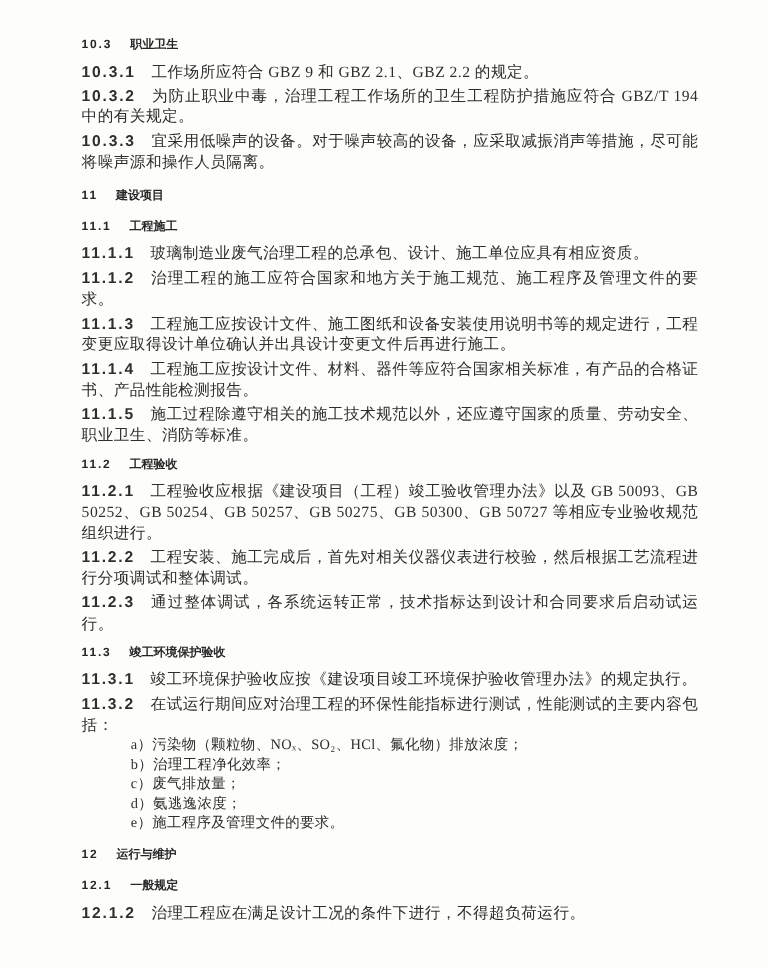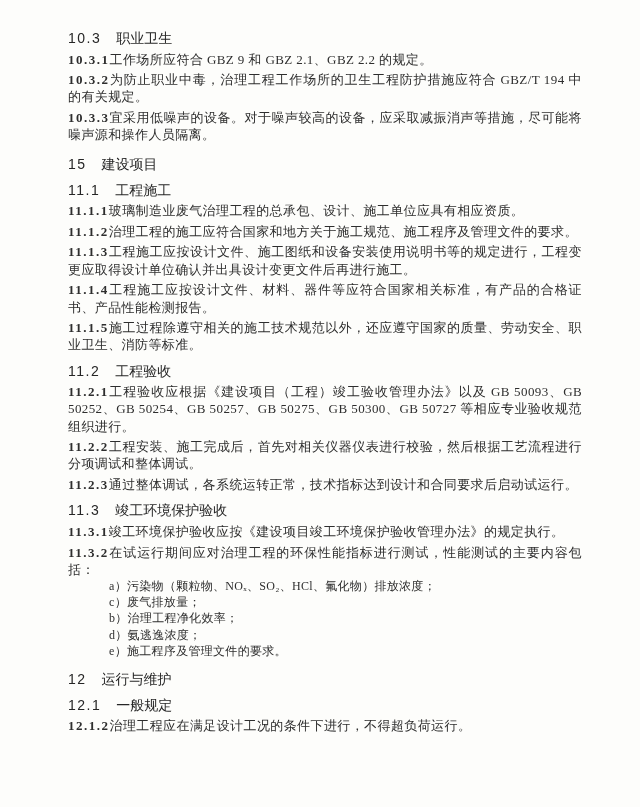--- a/index.html
+++ b/index.html
@@ -10,39 +10,40 @@
     box-sizing: border-box;
     padding: 21px 58px 12px 68px;
     background: #fdfdfb;
     color: #2e2e2e;
     font-family: "Liberation Serif", "DejaVu Serif", serif;
     overflow: hidden;
   }
   .h1, .h2 {
     margin: 0;
     font-family: "Liberation Sans", "DejaVu Sans", sans-serif;
-    font-weight: 400;
-    font-size: 14px;
+    font-weight: 700;
+    font-size: 10px;
     line-height: 18px;
     color: #262626;
   }
   .h1 { margin-top: 11px; }
   .h2 { margin-top: 8px; }
   .h1 .num, .h2 .num { margin-right: 15px; letter-spacing: 1.5px; }
   .clause {
     margin: 3.5px 0 0 0;
     font-size: 13px;
     line-height: 17.2px;
     text-align: justify;
     letter-spacing: 0.4px;
   }
   .clause .num {
-    font-family: Liberation Serif, serif;
+    font-family: Liberation Sans, sans-serif;
     font-weight: 700;
     letter-spacing: 1.5px;
+    margin-right: 13px;
     white-space: nowrap;
   }
   .sublist {
     list-style: none;
     margin: 0;
     padding: 0 0 0 41px;
   }
   .sublist li {
     font-size: 12px;
     line-height: 16.2px;
@@ -55,21 +56,21 @@
 <div class="page">
 
   <h3 class="h2"><span class="num">10.3</span><span class="ttl">职业卫生</span></h3>
 
   <p class="clause"><span class="num">10.3.1</span><span class="txt">工作场所应符合 GBZ 9 和 GBZ 2.1、GBZ 2.2 的规定。</span></p>
 
   <p class="clause"><span class="num">10.3.2</span><span class="txt">为防止职业中毒，治理工程工作场所的卫生工程防护措施应符合 GBZ/T 194 中的有关规定。</span></p>
 
   <p class="clause"><span class="num">10.3.3</span><span class="txt">宜采用低噪声的设备。对于噪声较高的设备，应采取减振消声等措施，尽可能将噪声源和操作人员隔离。</span></p>
 
-  <h2 class="h1"><span class="num">15</span><span class="ttl">建设项目</span></h2>
+  <h2 class="h1"><span class="num">11</span><span class="ttl">建设项目</span></h2>
 
   <h3 class="h2"><span class="num">11.1</span><span class="ttl">工程施工</span></h3>
 
   <p class="clause"><span class="num">11.1.1</span><span class="txt">玻璃制造业废气治理工程的总承包、设计、施工单位应具有相应资质。</span></p>
 
   <p class="clause"><span class="num">11.1.2</span><span class="txt">治理工程的施工应符合国家和地方关于施工规范、施工程序及管理文件的要求。</span></p>
 
   <p class="clause"><span class="num">11.1.3</span><span class="txt">工程施工应按设计文件、施工图纸和设备安装使用说明书等的规定进行，工程变更应取得设计单位确认并出具设计变更文件后再进行施工。</span></p>
 
   <p class="clause"><span class="num">11.1.4</span><span class="txt">工程施工应按设计文件、材料、器件等应符合国家相关标准，有产品的合格证书、产品性能检测报告。</span></p>
@@ -85,22 +86,22 @@
   <p class="clause"><span class="num">11.2.3</span><span class="txt">通过整体调试，各系统运转正常，技术指标达到设计和合同要求后启动试运行。</span></p>
 
   <h3 class="h2"><span class="num">11.3</span><span class="ttl">竣工环境保护验收</span></h3>
 
   <p class="clause"><span class="num">11.3.1</span><span class="txt">竣工环境保护验收应按《建设项目竣工环境保护验收管理办法》的规定执行。</span></p>
 
   <p class="clause"><span class="num">11.3.2</span><span class="txt">在试运行期间应对治理工程的环保性能指标进行测试，性能测试的主要内容包括：</span></p>
 
   <ul class="sublist">
     <li>a）污染物（颗粒物、NOₓ、SO₂、HCl、氟化物）排放浓度；</li>
+    <li>b）治理工程净化效率；</li>
     <li>c）废气排放量；</li>
-    <li>b）治理工程净化效率；</li>
     <li>d）氨逃逸浓度；</li>
     <li>e）施工程序及管理文件的要求。</li>
   </ul>
 
   <h2 class="h1"><span class="num">12</span><span class="ttl">运行与维护</span></h2>
 
   <h3 class="h2"><span class="num">12.1</span><span class="ttl">一般规定</span></h3>
 
 
   <p class="clause"><span class="num">12.1.2</span><span class="txt">治理工程应在满足设计工况的条件下进行，不得超负荷运行。</span></p>

